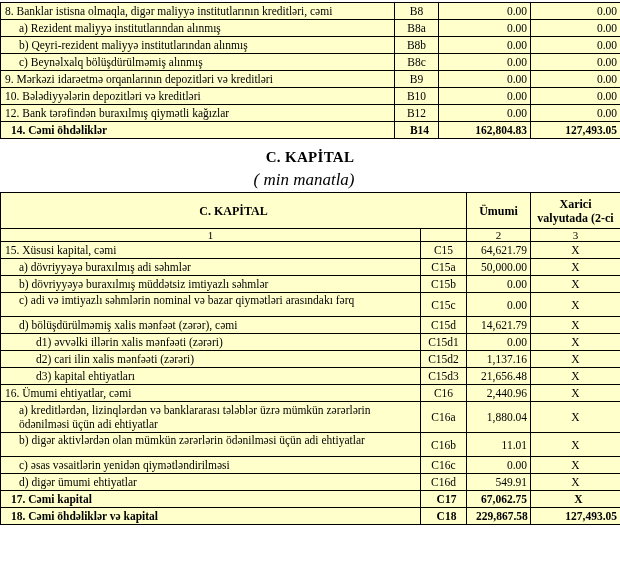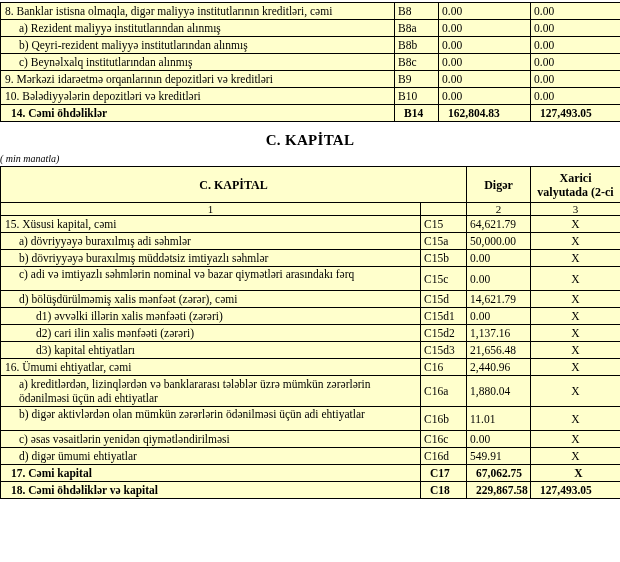--- a/index.html
+++ b/index.html
@@ -20,41 +20,41 @@
   #table-b tbody tr, #table-c tbody tr { height:17px; }
 
   td.desc { text-align:left; }
   .lbl { white-space:nowrap; overflow:hidden; }
   .lbl.wrap { white-space:normal; }
   .lbl.clip { height:21px; line-height:13px; overflow:hidden; }
   .ind0 { padding-left:1px; }
   .ind1 { padding-left:15px; }
   .ind2 { padding-left:32px; }
 
-  td.code { }
-  td.num { padding-right:4px; }
+  td.code { text-align:center; }
+  td.num { text-align:right; padding-right:4px; }
   td.xmark { text-align:center; }
   tr.bold td { font-weight:bold;padding-left:9px; }
   tr.tall td { height:30px; }
 
   #table-c thead tr.head-row th {
     height:36px; font-weight:bold; text-align:center;
     vertical-align:middle; font-size:12px; line-height:14px;
   }
   #table-c thead tr.num-row th {
     height:13px; font-weight:normal; text-align:center;
     font-size:11px; line-height:11px; padding:0 3px;
   }
 
   .section-title {
     font-size:15px; font-weight:bold; text-align:center;
     margin:10px 0 4px 0; letter-spacing:0.3px;
   }
   .unit-note {
-    font-size:10px; font-style:italic; text-align:left;
+    font-size:17px; font-style:italic; text-align:center;
     padding-right:12px; margin:0 0 2px 0;
   }
 </style>
 </head>
 <body>
 
 <div class="page">
 
   <table class="fin" id="table-b">
     <colgroup>
@@ -83,39 +83,47 @@
         <tr>
           <td class="desc">
             <div class="lbl ind1">b) Qeyri-rezident maliyyə institutlarından alınmış</div>
           </td>
           <td class="code">B8b</td>
           <td class="num">0.00</td>
           <td class="num">0.00</td>
         </tr>
         <tr>
           <td class="desc">
-            <div class="lbl ind1">c) Beynəlxalq institutlarından alınmış</div>
+            <div class="lbl ind1">c) Beynəlxalq bölüşdürülməmiş alınmış</div>
           </td>
           <td class="code">B8c</td>
           <td class="num">0.00</td>
           <td class="num">0.00</td>
         </tr>
         <tr>
           <td class="desc">
             <div class="lbl ind0">9. Mərkəzi idarəetmə orqanlarının depozitləri və kreditləri</div>
           </td>
           <td class="code">B9</td>
           <td class="num">0.00</td>
           <td class="num">0.00</td>
         </tr>
         <tr>
           <td class="desc">
             <div class="lbl ind0">10. Bələdiyyələrin depozitləri və kreditləri</div>
           </td>
           <td class="code">B10</td>
+          <td class="num">0.00</td>
+          <td class="num">0.00</td>
+        </tr>
+        <tr>
+          <td class="desc">
+            <div class="lbl ind0">12. Bank tərəfindən buraxılmış qiymətli kağızlar</div>
+          </td>
+          <td class="code">B12</td>
           <td class="num">0.00</td>
           <td class="num">0.00</td>
         </tr>
         <tr class="bold">
           <td class="desc">
             <div class="lbl ind0">14. Cəmi öhdəliklər</div>
           </td>
           <td class="code">B14</td>
           <td class="num">162,804.83</td>
           <td class="num">127,493.05</td>
@@ -129,21 +137,21 @@
   <table class="fin" id="table-c">
     <colgroup>
       <col style="width:420px">
         <col style="width:46px">
         <col style="width:64px">
         <col style="width:90px">
     </colgroup>
     <thead>
       <tr class="head-row">
         <th colspan="2">C. KAPİTAL</th>
-        <th>Digər</th>
+        <th>Ümumi</th>
         <th>Xarici valyutada (2-ci</th>
       </tr>
       <tr class="num-row">
         <th>1</th>
         <th></th>
         <th>2</th>
         <th>3</th>
       </tr>
     </thead>
     <tbody>

